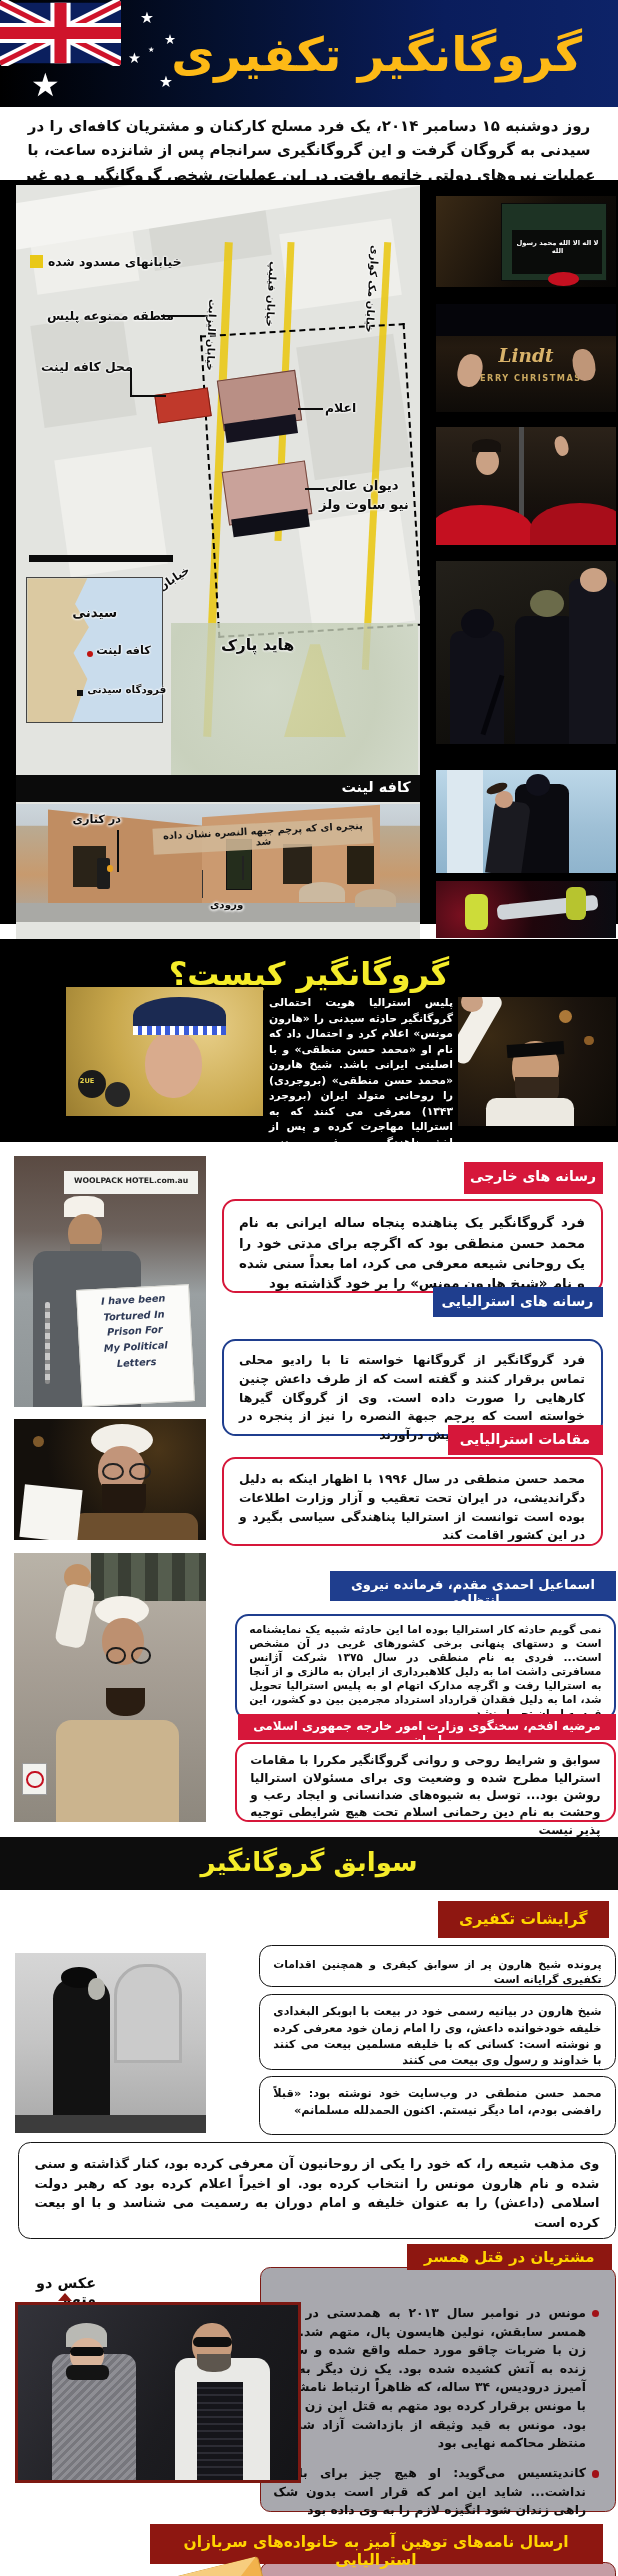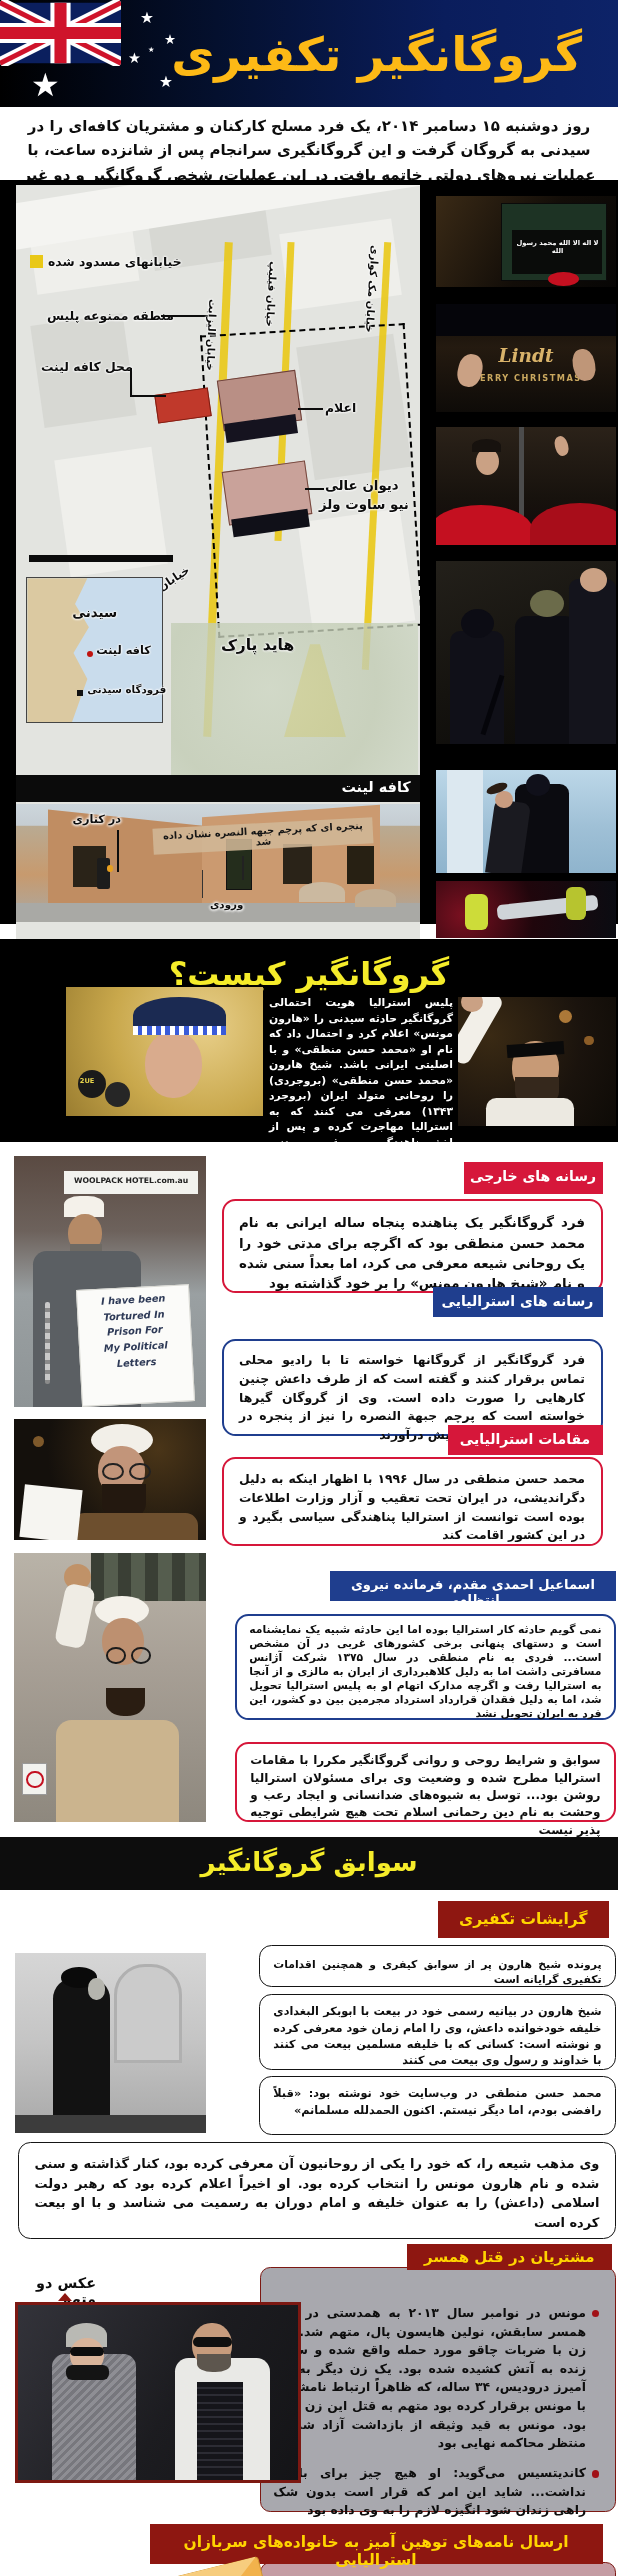--- a/index.html
+++ b/index.html
@@ -309,20 +309,23 @@
     <span>محمد حسن منطقی در سال ۱۹۹۶ با اظهار اینکه به دلیل دگراندیشی، در ایران تحت تعقیب و آزار وزارت اطلاعات بوده است توانست از استرالیا پناهندگی سیاسی بگیرد و در این کشور اقامت کند</span>
   </div>
 
   <div class="badge blue" style="right:2.1px;top:1571px;width:286px;height:30px;font-size:13px;">
     <span>اسماعیل احمدی مقدم، فرمانده نیروی انتظامی</span>
   </div>
   <div class="qbox blue" style="right:2.1px;top:1604px;width:381px;height:106px;padding:7.2px 12.4px;font-size:10.8px;line-height:14px;margin-top:10px;">
     <span>نمی گویم حادثه کار استرالیا بوده اما این حادثه شبیه یک نمایشنامه است و دستهای پنهانی برخی کشورهای غربی در آن مشخص است... فردی به نام منطقی در سال ۱۳۷۵ شرکت آژانس مسافرتی داشت اما به دلیل کلاهبرداری از ایران به مالزی و از آنجا به استرالیا رفت و اگرچه مدارک اتهام او به پلیس استرالیا تحویل شد، اما به دلیل فقدان قرارداد استرداد مجرمین بین دو کشور، این فرد به ایران تحویل نشد</span>
   </div>
 
+  <div class="badge red" style="right:2.1px;top:1714px;width:378px;height:26px;font-size:12px;padding-top:4.6px;">
+    <span>مرضیه افخم، سخنگوی وزارت امور خارجه جمهوری اسلامی ایران</span>
+  </div>
   <div class="qbox red" style="right:2.1px;top:1742px;width:381px;height:80px;padding:8.2px 13.4px;font-size:12px;line-height:1.45;">
     <span>سوابق و شرایط روحی و روانی گروگانگیر مکررا با مقامات استرالیا مطرح شده و وضعیت وی برای مسئولان استرالیا روشن بود... توسل به شیوه‌های ضدانسانی و ایجاد رعب و وحشت به نام دین رحمانی اسلام تحت هیچ شرایطی توجیه پذیر نیست</span>
   </div>
 
   <div class="abs" id="recordbar">
     <div>سوابق گروگانگیر</div>
   </div>
 
   <div class="mbadge" style="right:9.3px;top:1901px;width:171px;height:37px;font-size:15.5px;padding-top:8.8px;">
     <span>گرایشات تکفیری</span>

